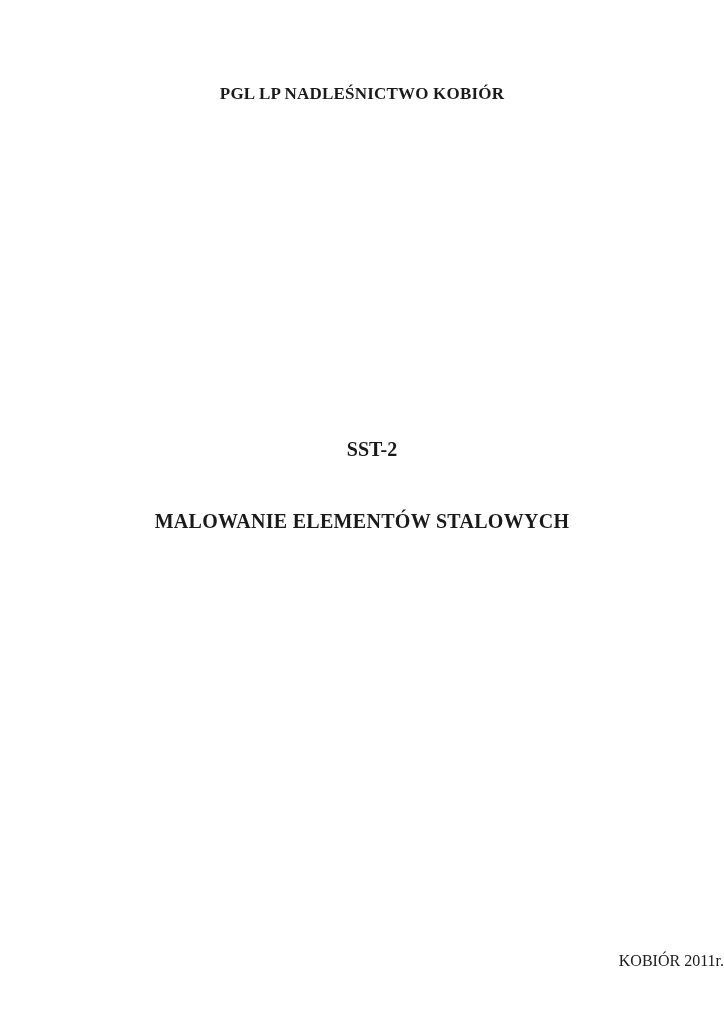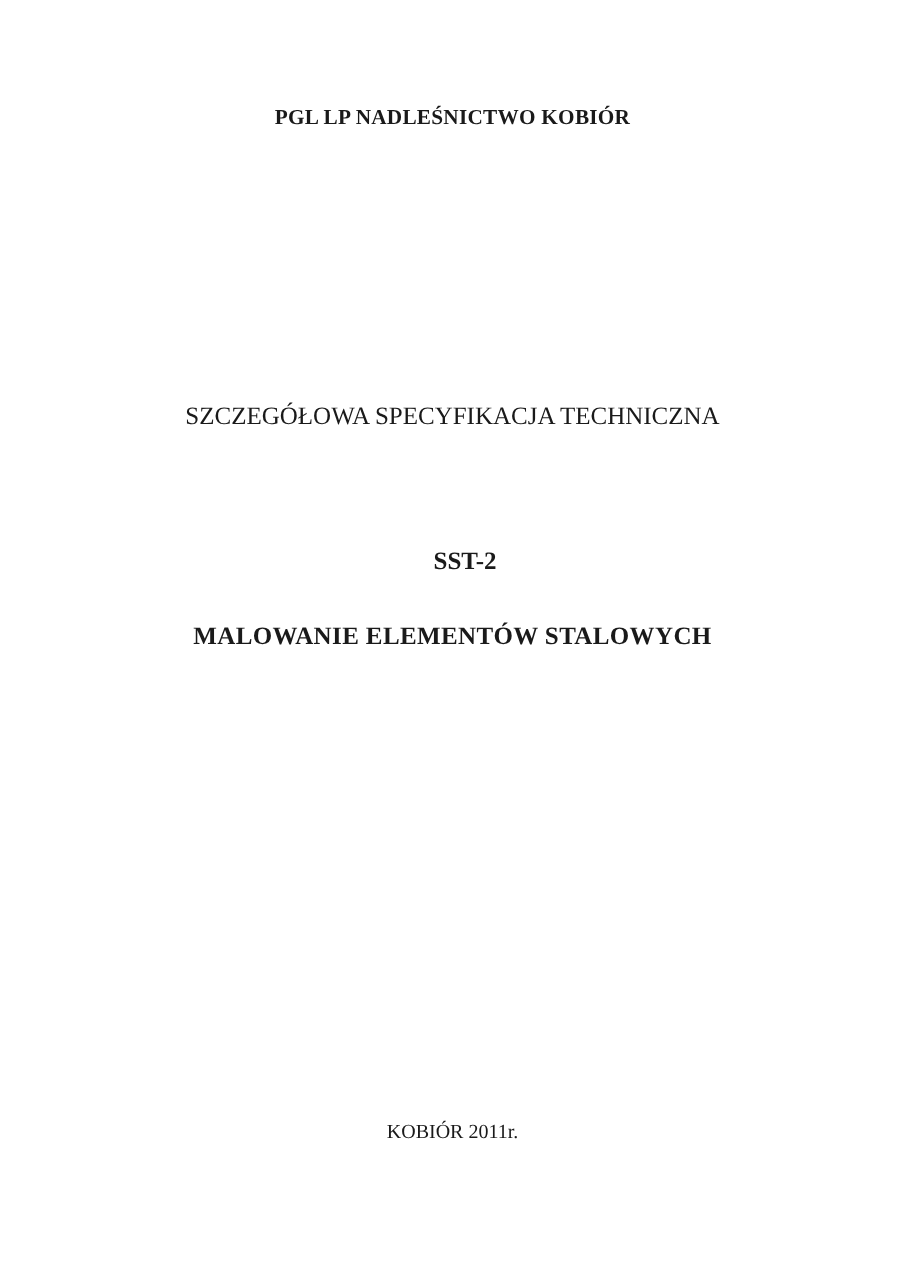--- a/index.html
+++ b/index.html
@@ -35,40 +35,40 @@
     font-weight: normal;
     line-height: 38px;
   }
   .doc-number {
     top: 438px;
     font-size: 20px;
     font-weight: bold;
     margin-left: 10px;
   }
   .doc-subject {
-    top: 498px;
+    top: 510px;
     font-size: 20px;
     font-weight: bold;
     letter-spacing: 0.3px;
   }
   .doc-footer {
-    top: 897px;
+    top: 952px;
     font-size: 16px;
     font-weight: normal;
+    text-align: right;
   }
 </style>
 </head>
 <body>
 
 <div class="page">
 
   <div class="line doc-header">PGL LP NADLEŚNICTWO KOBIÓR</div>
 
   <div class="line doc-title-block">
-    <div>SZCZEGÓŁOWA SPECYFIKACJA TECHNICZNA</div>
   </div>
 
   <div class="line doc-number">SST-2</div>
 
   <div class="line doc-subject">MALOWANIE ELEMENTÓW STALOWYCH</div>
 
   <div class="line doc-footer">KOBIÓR 2011r.</div>
 
 </div>
 

